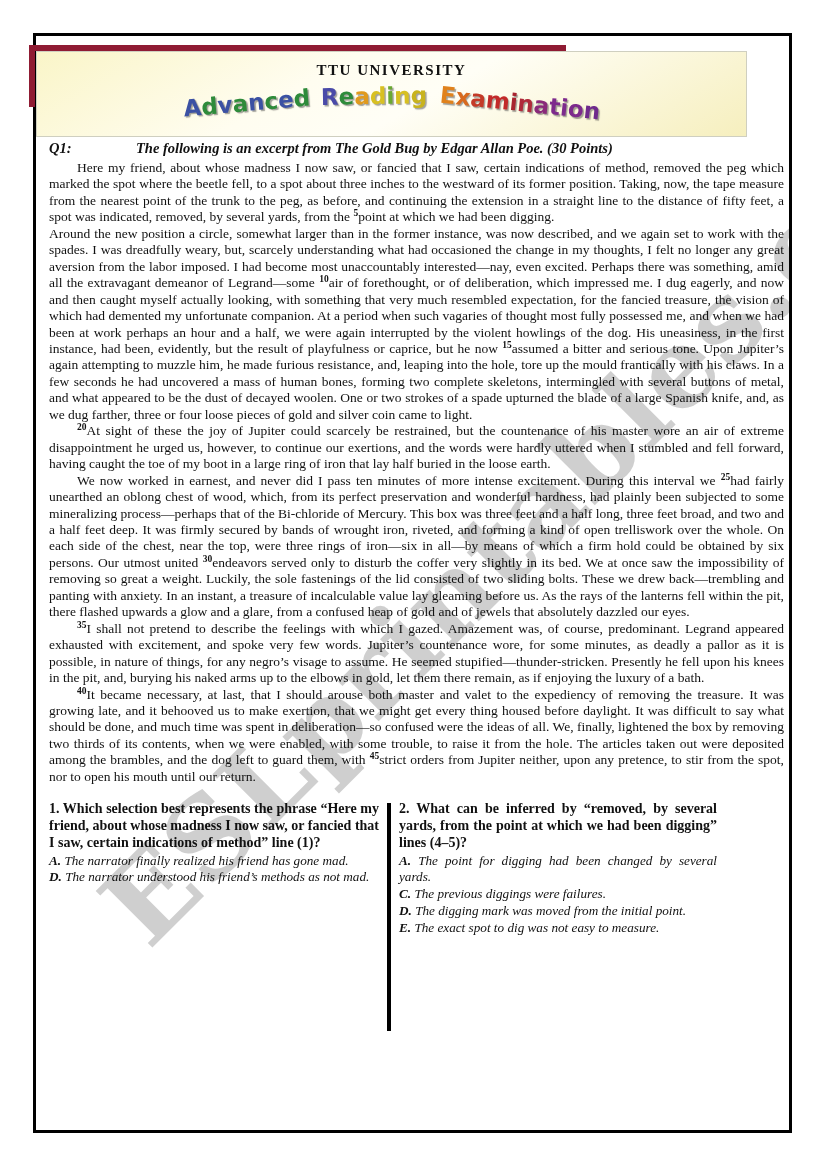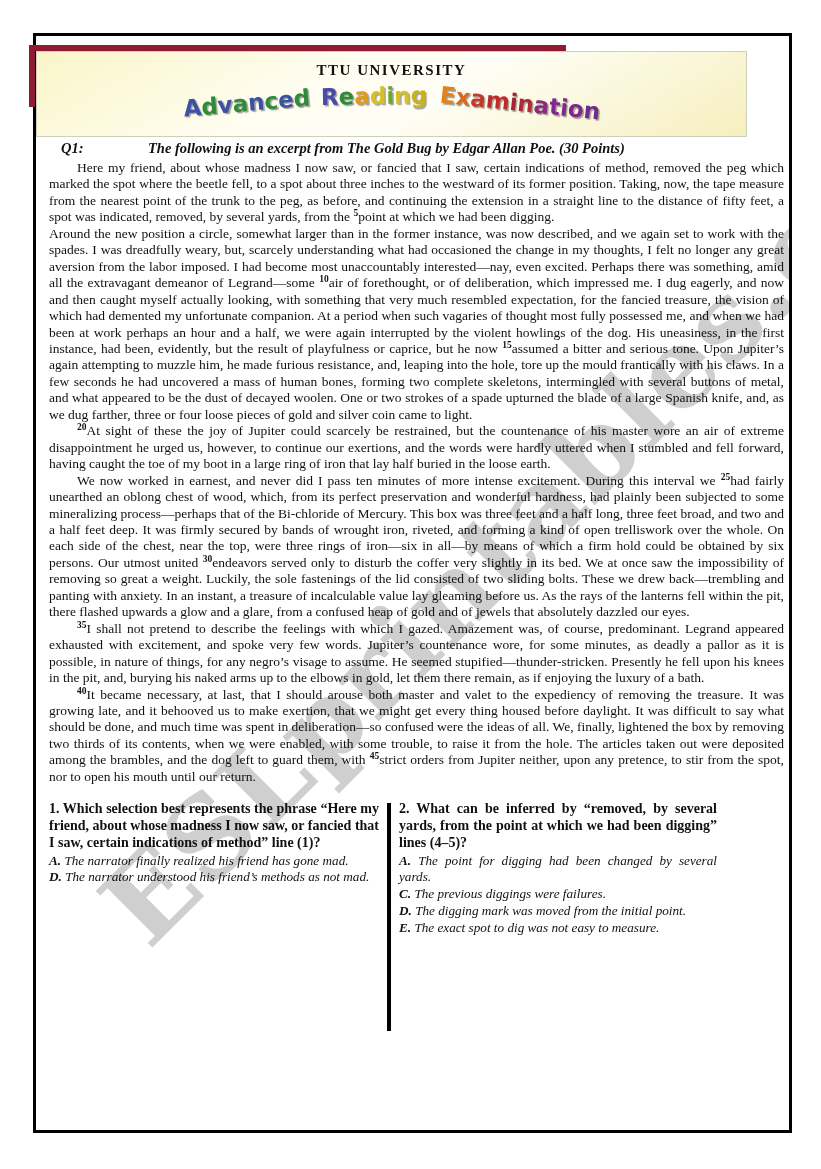--- a/index.html
+++ b/index.html
@@ -32,21 +32,21 @@
   }
   .wm-clip { z-index:1; pointer-events:none; }
   .content-clip { z-index:2; }
   .watermark {
     position:absolute; left:-61px; top:470px; width:1000px; text-align:center;
     transform:rotate(-45deg); font-family:"DejaVu Serif", serif; font-weight:bold;
     font-size:110px; letter-spacing:1px; white-space:nowrap;
   }
   .content { margin:102px 0 0 0; }
 
-  .qline { padding-left:25px; font-weight:bold; font-style:italic; font-size:14.5px; line-height:20px; }
+  .qline { padding-left:13px; font-weight:bold; font-style:italic; font-size:14.5px; line-height:20px; }
   .qline .qlabel { display:inline-block; width:87px; }
 
   .passage { padding:2px 5px 0 13px; text-align:justify; font-size:13.5px; line-height:16.45px; }
   .para { margin:0; text-indent:28px; }
   .para.no-indent { text-indent:0; }
   .para sup { font-weight:bold; font-size:9.5px; line-height:0; }
 
   .questions { display:flex; align-items:flex-start; padding-left:13px; margin-top:16px; }
   .qcol { text-align:justify; font-size:13.2px; line-height:16.8px; }
   .qcol-1 { width:330px; }

